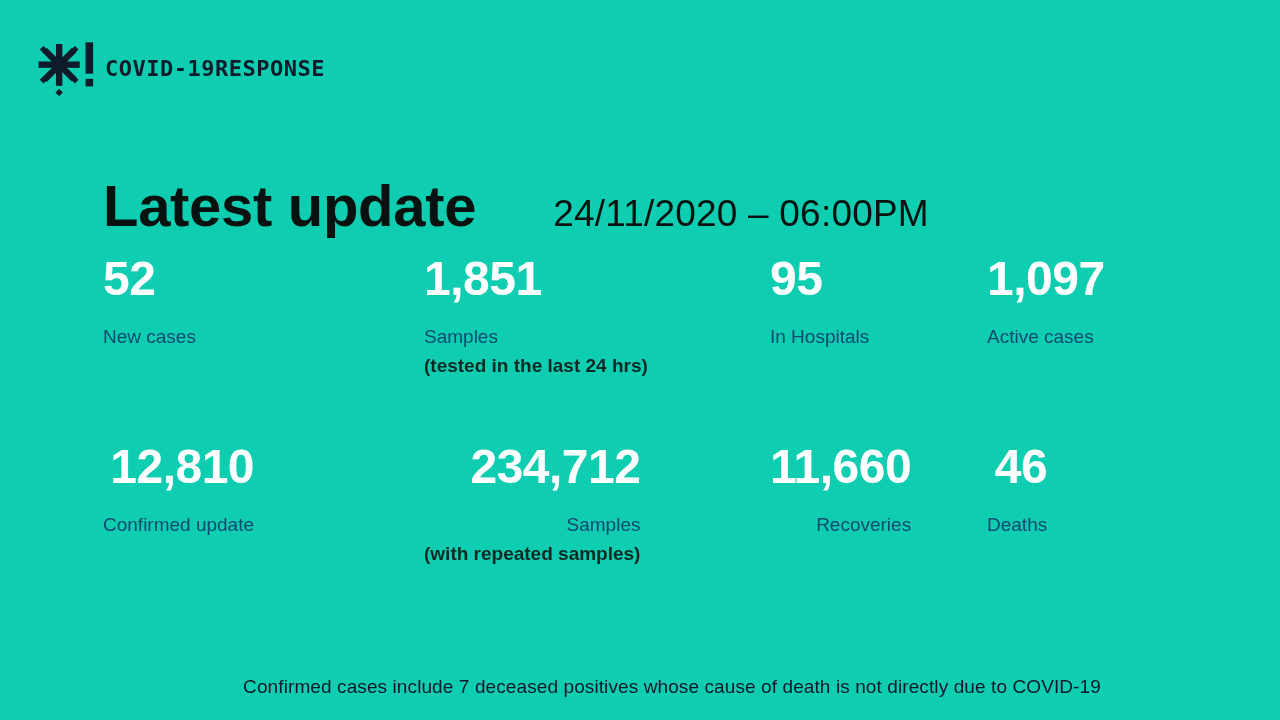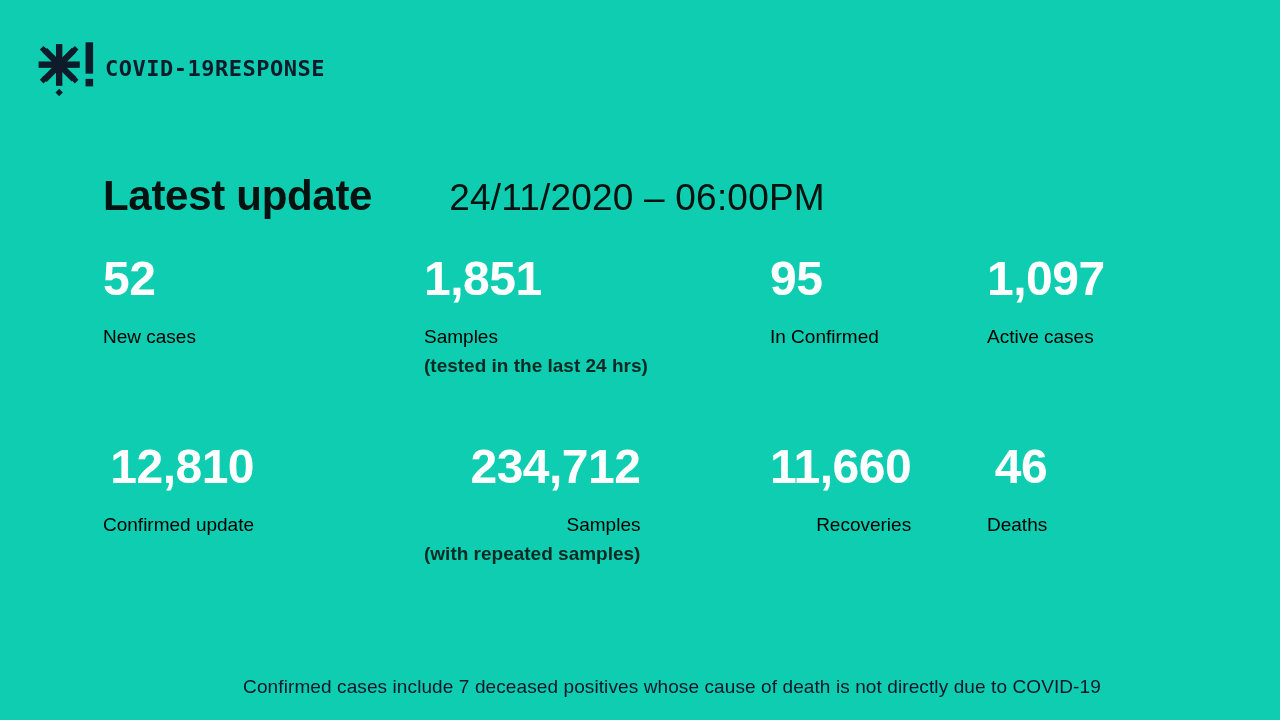--- a/index.html
+++ b/index.html
@@ -52,21 +52,21 @@
 
   
   #heading {
     position: absolute;
     left: 103px;
     top: 172px;
     display: flex;
     align-items: baseline;
   }
   #heading-title {
-    font-size: 42px;
+    font-size: 58px;
     font-weight: 700;
     color: #06120f;
     letter-spacing: -0.3px;
     white-space: nowrap;
   }
   #heading-timestamp {
     margin-left: 77px;
     font-size: 37px;
     font-weight: 400;
     color: #06120f;
@@ -98,21 +98,21 @@
     font-weight: 700;
     color: #ffffff;
     line-height: 1.0;
     letter-spacing: -0.5px;
     white-space: nowrap;
   }
   .stat-label {
     margin-top: 20px;
     font-size: 19px;
     font-weight: 400;
-    color: #000000;
+    color: #0c4a6e;
     line-height: 1.52;
     white-space: nowrap;
   }
   .stat-sublabel {
     font-size: 19px;
     font-weight: 700;
     color: #0a2a24;
     line-height: 1.52;
     white-space: nowrap;
   }
@@ -175,21 +175,21 @@
       <div class="stat-label">New cases</div>
       <div class="stat-sublabel"></div>
     </div>
     <div class="stat col-1">
       <div class="stat-value">1,851</div>
       <div class="stat-label">Samples</div>
       <div class="stat-sublabel">(tested in the last 24 hrs)</div>
     </div>
     <div class="stat col-2">
       <div class="stat-value">95</div>
-      <div class="stat-label">In Confirmed</div>
+      <div class="stat-label">In Hospitals</div>
       <div class="stat-sublabel"></div>
     </div>
     <div class="stat col-3">
       <div class="stat-value">1,097</div>
       <div class="stat-label">Active cases</div>
       <div class="stat-sublabel"></div>
     </div>
   </div>
 
   <div class="stat-row" id="stat-row-1">

